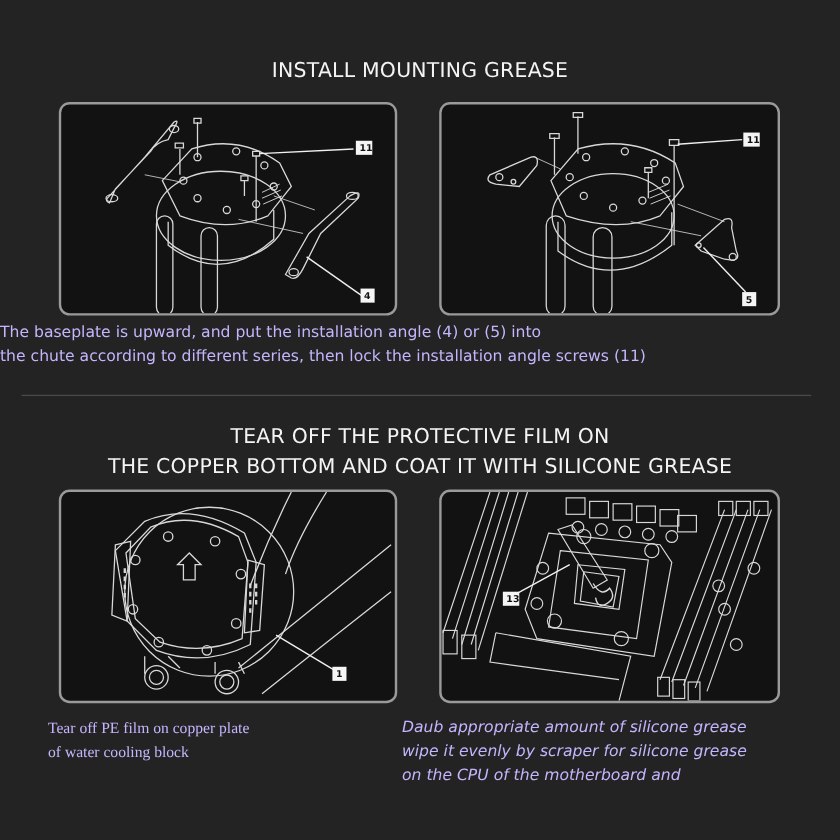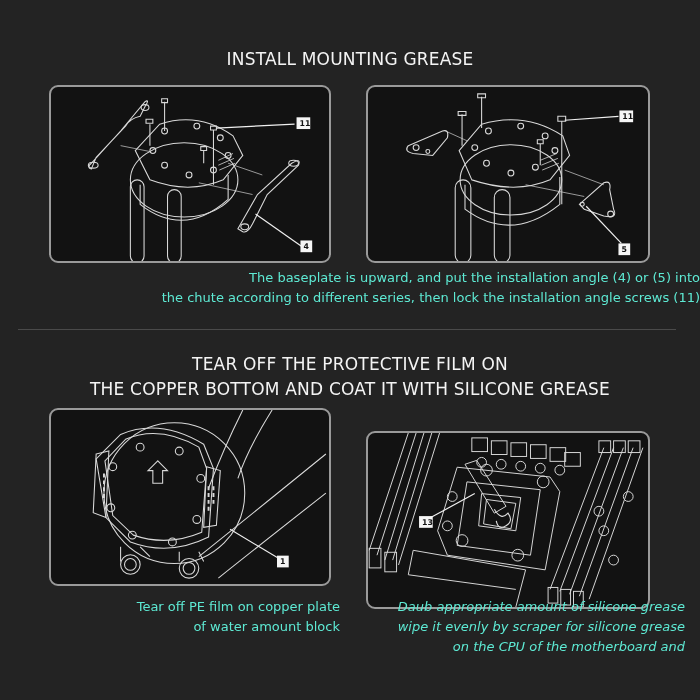--- a/index.html
+++ b/index.html
@@ -1,19 +1,19 @@
 <!DOCTYPE html>
 <html><head>
 <meta charset="utf-8">
 <style>
   * { box-sizing: border-box; margin: 0; padding: 0; }
   html, body { width: 700px; height: 700px; background: #232323; overflow: hidden; }
   body { position: relative; font-family: "DejaVu Sans", sans-serif; color: #f2f2f2; }
   .title { position: absolute; left: 0; width: 700px; text-align: center; font-size: 17px; letter-spacing: 0.2px; color: #f4f4f4; }
-  .caption { position: absolute; text-align: right; font-size: 13px; line-height: 20px; color: #5eead4; padding-left: 36px; }
+  .caption { position: absolute; text-align: left; font-size: 13px; line-height: 20px; color: #c4b5fd; }
   .panel { position: absolute; border: 2px solid #9a9a9a; border-radius: 9px; background: #121212; overflow: hidden; }
   .panel svg { position: absolute; left: 0; top: 0; width: 100%; height: 100%; }
   .divider { position: absolute; left: 18px; top: 329px; width: 658px; height: 1px; background: #4a4a4a; }
   .label-box { fill: #f5f5f5; }
   .label-text { font-family: "DejaVu Sans", sans-serif; font-size: 8px; font-weight: bold; fill: #111; }
 </style>
 </head>
 <body>
 
 <div class="title" style="top:49px;">INSTALL MOUNTING GREASE</div>
@@ -153,21 +153,21 @@
       <circle cx="140" cy="162" r="6"></circle>
     <path d="M70 140 L70 155 M90 140 L100 150 M130 145 L130 155 M150 145 L155 155"></path>
     <path d="M182 122 L232 152" stroke="#f0f0f0" stroke-width="1.2"></path>
   </svg>
   <svg viewBox="0 0 282 178">
     <rect class="label-box" x="230" y="149" width="12" height="12"></rect>
     <text class="label-text" x="233" y="158">1</text>
   </svg>
 </div>
 
-<div class="panel" style="left:366px; top:408px; width:284px; height:178px;margin-top:23px;">
+<div class="panel" style="left:366px; top:408px; width:284px; height:178px;">
   <svg viewBox="0 0 284 178" fill="none" stroke="#d8d8d8" stroke-width="1">
 
     <g>
       <path d="M0 120 L40 0 M8 125 L48 0 M16 130 L56 0 M24 130 L64 0"></path>
       <path d="M30 135 L72 0"></path>
       <rect x="0" y="118" width="12" height="20"></rect>
         <rect x="16" y="122" width="12" height="20"></rect>
     </g>
 
     <g>
@@ -215,21 +215,21 @@
 
     <path d="M45 120 L160 140 L150 178 M45 120 L40 145 L150 160"></path>
     <path d="M62 87 L108 62" stroke="#f0f0f0" stroke-width="1.2"></path>
   </svg>
   <svg viewBox="0 0 284 178">
     <rect class="label-box" x="51" y="85" width="14" height="12"></rect>
     <text class="label-text" x="54" y="94">13</text>
   </svg>
 </div>
 
-<div class="caption" style="left:40px; width:300px; top:597px;">
+<div class="caption" style="left:40px; width:300px; top:597px;font-family:Liberation Serif, serif;">
   <div>Tear off PE film on copper plate</div>
-  <div>of water amount block</div>
+  <div>of water cooling block</div>
 </div>
 <div class="caption" style="left:335px; width:350px; top:597px;font-style:italic;">
   <div>Daub appropriate amount of silicone grease</div>
   <div>wipe it evenly by scraper for silicone grease</div>
   <div>on the CPU of the motherboard and</div>
 </div>
 
 </body></html>

